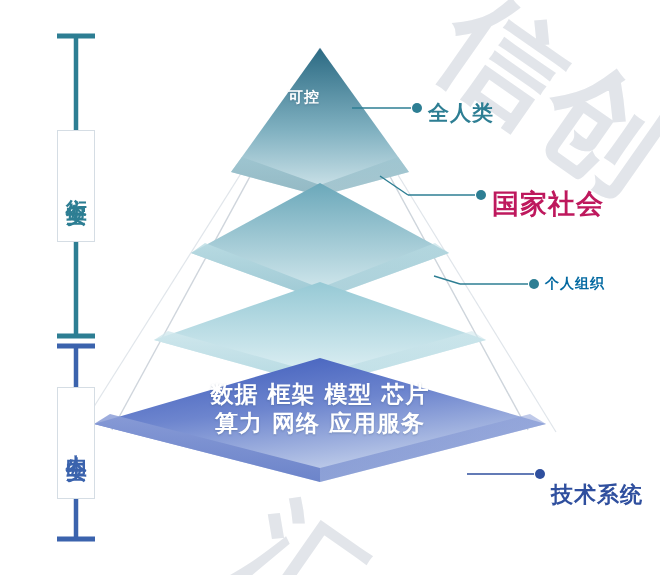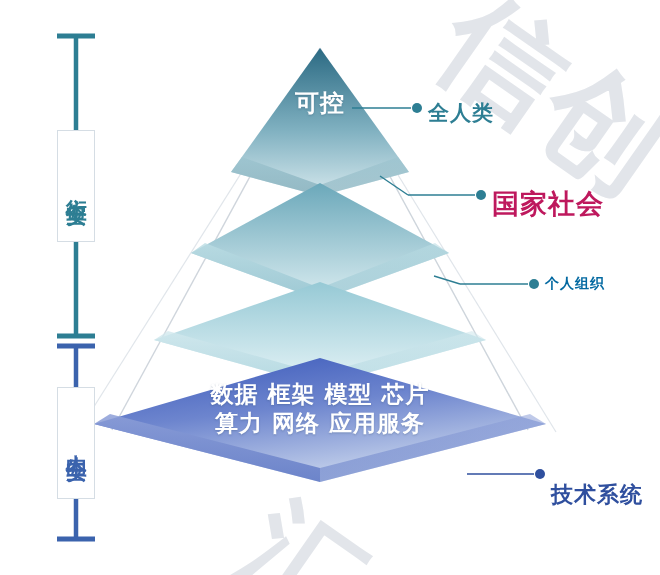--- a/index.html
+++ b/index.html
@@ -33,21 +33,21 @@
     position:absolute;
     color:#ffffff;
     font-weight:bold;
     text-align:center;
     line-height:1.28;
     white-space:nowrap;
     letter-spacing:1px;
     text-shadow:0 1px 2px rgba(40,70,100,.28);
     font-family:"DejaVu Sans","Liberation Sans",sans-serif;
   }
-  #t-text-0{left:260px;top:88px;width:120px;font-size:24px;}
+  #t-text-0{left:244px;top:88px;width:120px;font-size:15px;}
   #t-text-1{left:200px;top:198px;width:240px;font-size:20px;}
   #t-text-2{left:185px;top:300px;width:270px;font-size:20px;}
   #t-text-3{left:160px;top:380px;width:320px;font-size:23px;}
 
   
   .side-label{
     position:absolute;
     font-weight:bold;
     white-space:nowrap;
     letter-spacing:1px;

